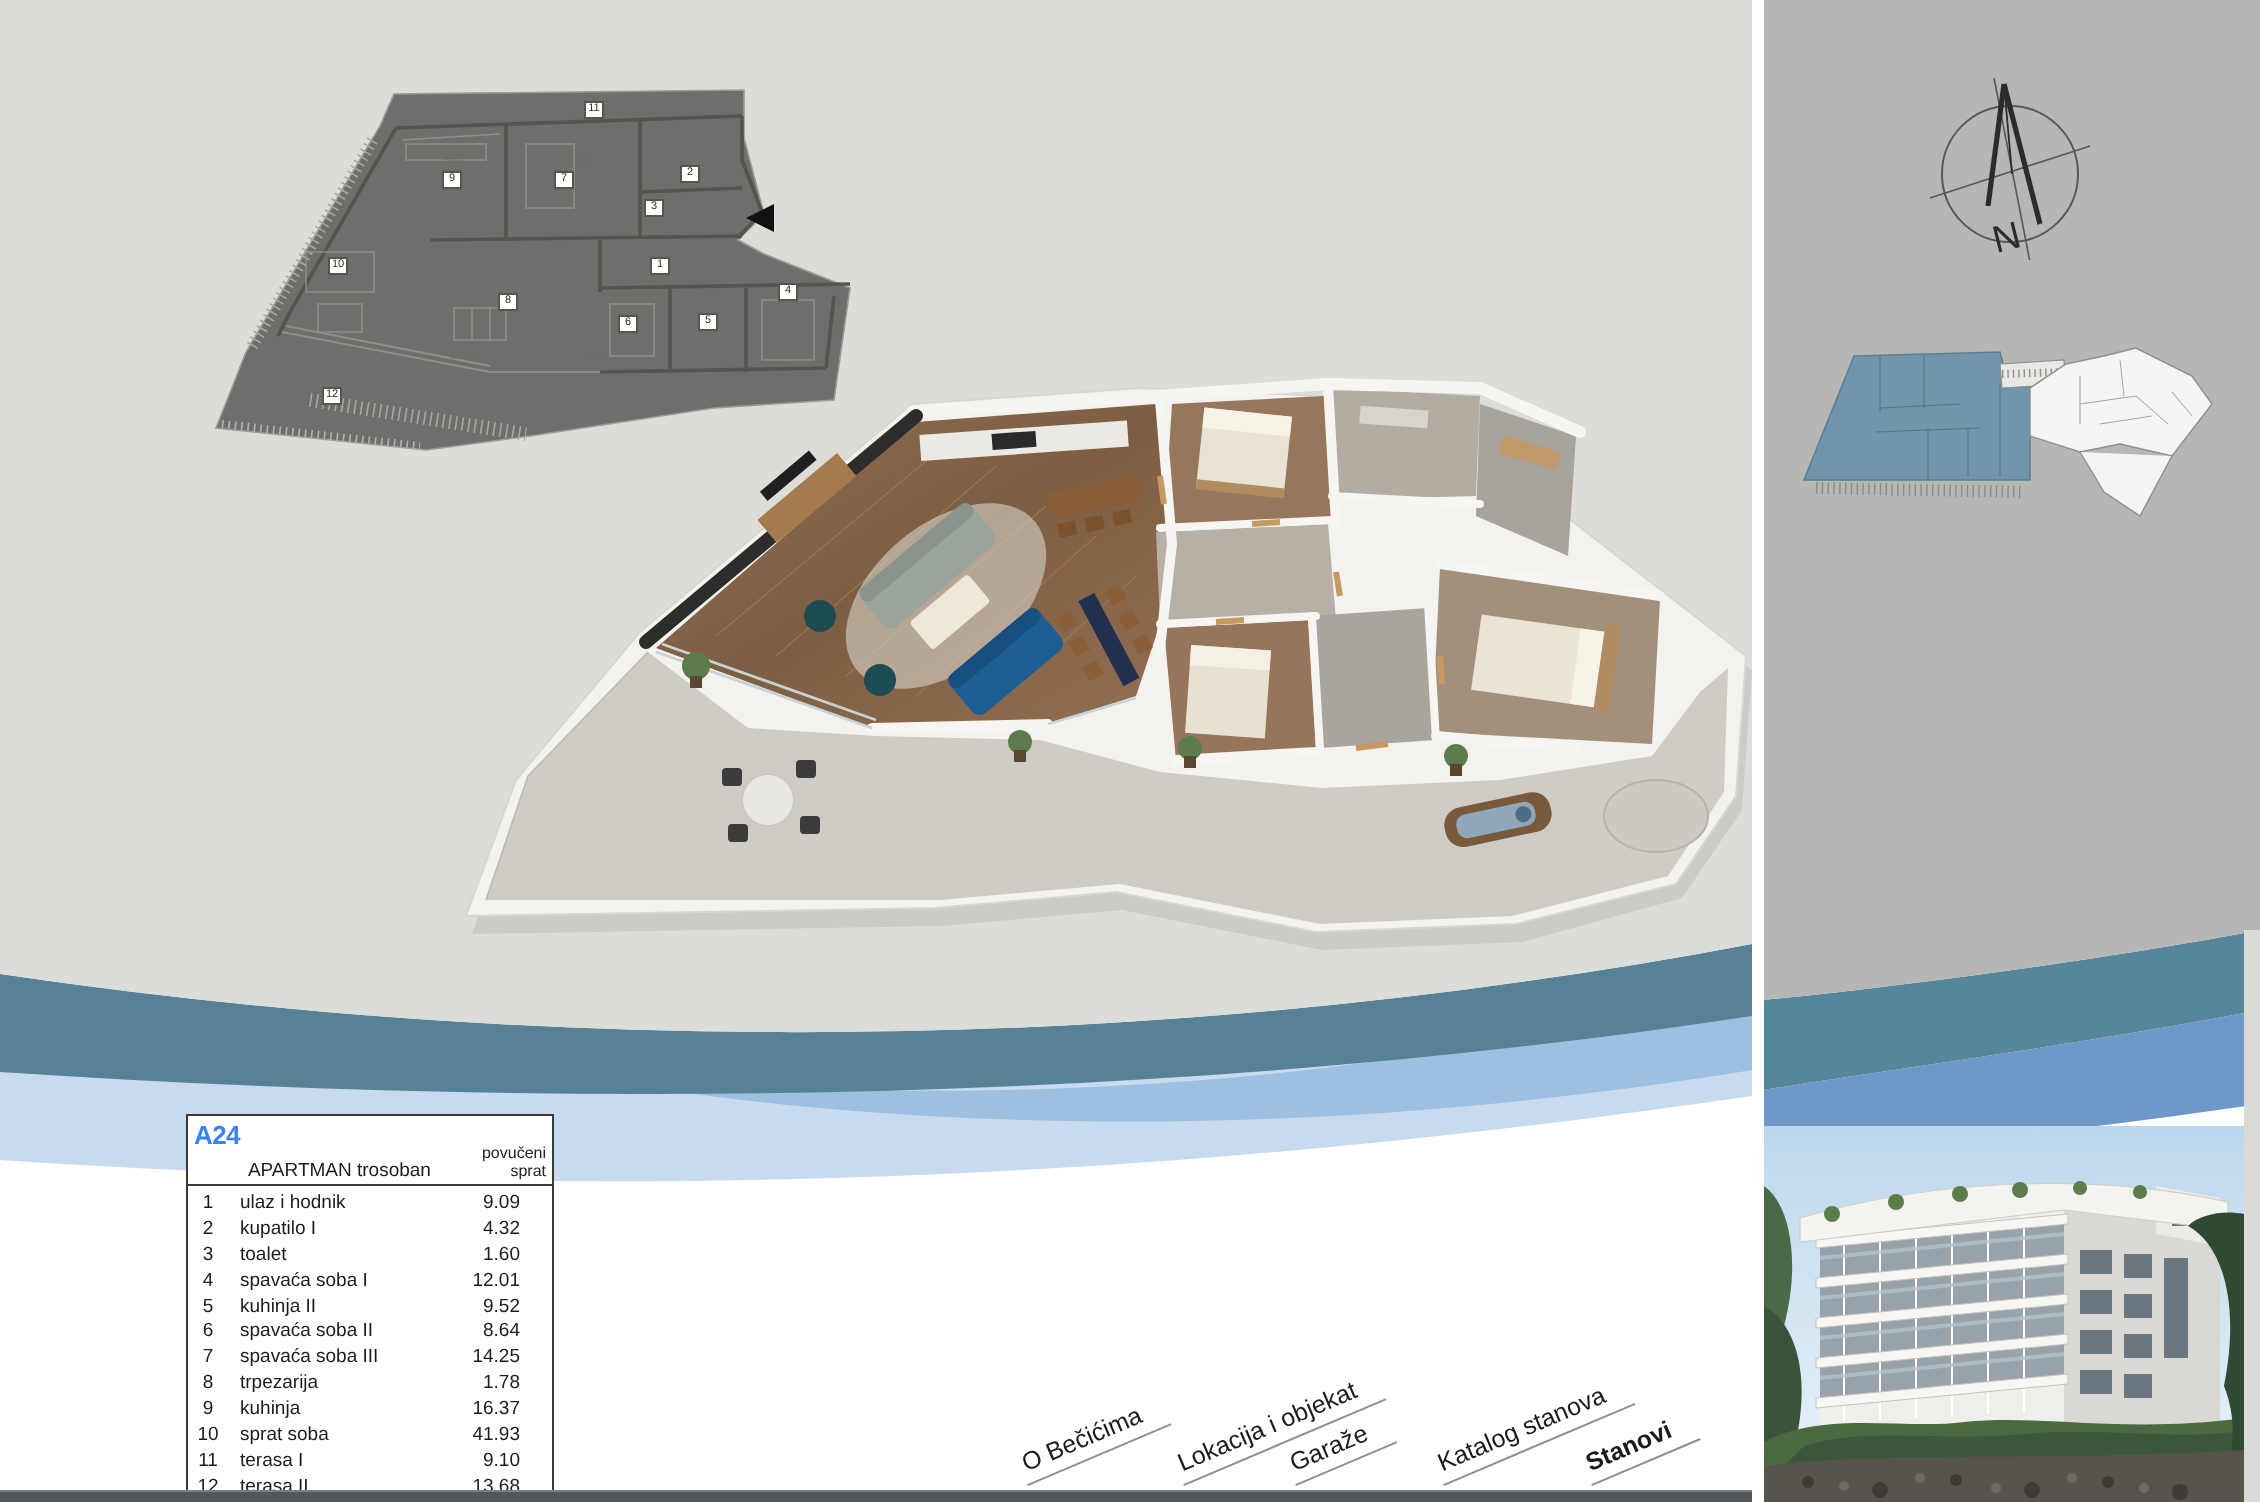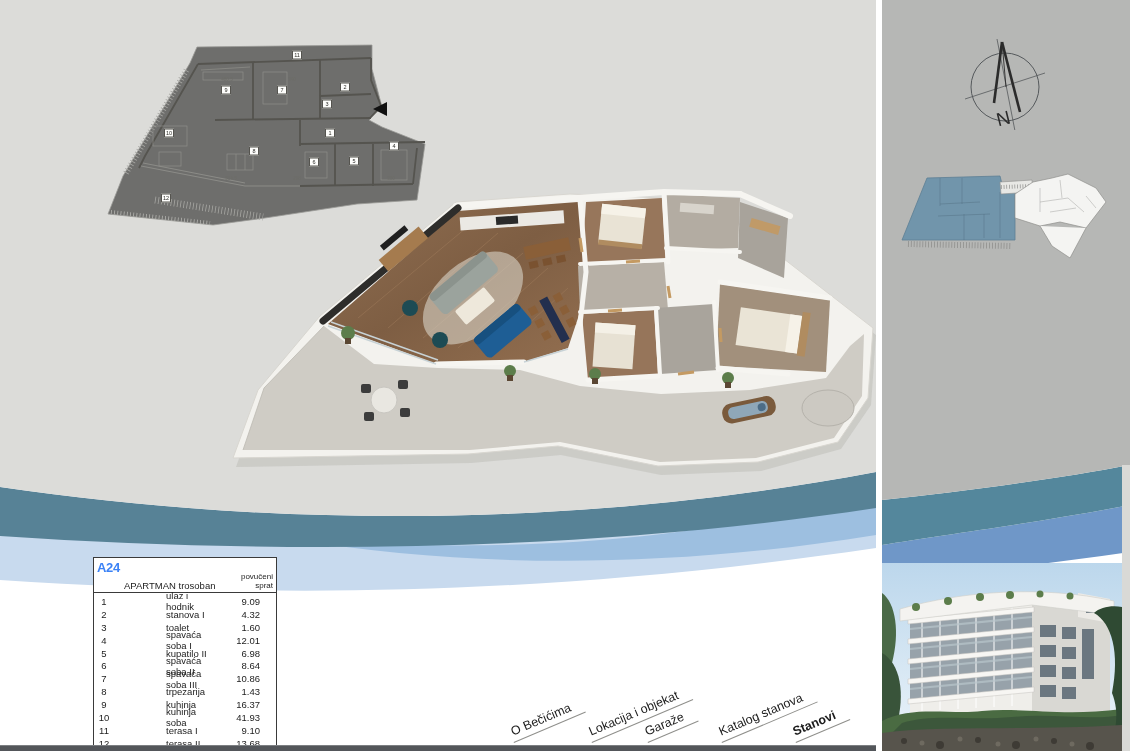--- a/index.html
+++ b/index.html
@@ -30,21 +30,21 @@
     background:#ffffff;border:1px solid #3a3a3a;
     font-size:9.5px;color:#1c1c1c;
   }
   .at-header{display:flex;align-items:flex-start;border-bottom:1px solid #3a3a3a;padding:2px 3px 1px 3px;}
   .at-unit{font-size:13px;font-weight:bold;letter-spacing:-0.3px;margin-right:4px;color:#3b82f6;}
   .at-type{font-size:9.5px;margin-top:20px;flex:1;}
   .at-colhead{font-size:8px;text-align:right;line-height:9px;margin-top:12px;color:#222;}
   .at-rows{padding:2px 0 1px 0;}
   .trow{display:flex;height:12.9px;align-items:center;}
   .tno{width:20px;text-align:center;flex:none;}
-  .tname{flex:1;padding-left:6px;margin-left:46px;}
+  .tname{flex:1;padding-left:6px;}
   .tval{width:42px;text-align:right;padding-right:16px;flex:none;}
   .at-footer{
     display:flex;justify-content:flex-end;align-items:center;
     background:#7d9db4;height:14px;padding-right:5px;border-top:1px solid #3a3a3a;
   }
   .at-total-label{font-size:9.5px;margin-right:7px;}
   .at-total-value{font-size:10.5px;font-weight:bold;}
   
   .bottom-nav{position:absolute;left:0;top:0;width:882px;height:751px;z-index:5;pointer-events:none;}
   .nav-item{
@@ -321,61 +321,61 @@
       </span>
     </div>
     <div class="at-rows">
       <div class="trow">
           <span class="tno">1</span>
           <span class="tname">ulaz i hodnik</span>
           <span class="tval">9.09</span>
         </div>
       <div class="trow">
           <span class="tno">2</span>
-          <span class="tname">stanova I</span>
+          <span class="tname">kupatilo I</span>
           <span class="tval">4.32</span>
         </div>
       <div class="trow">
           <span class="tno">3</span>
           <span class="tname">toalet</span>
           <span class="tval">1.60</span>
         </div>
       <div class="trow">
           <span class="tno">4</span>
           <span class="tname">spavaća soba I</span>
           <span class="tval">12.01</span>
         </div>
       <div class="trow">
           <span class="tno">5</span>
-          <span class="tname">kupatilo II</span>
-          <span class="tval">6.98</span>
+          <span class="tname">kuhinja II</span>
+          <span class="tval">9.52</span>
         </div>
       <div class="trow">
           <span class="tno">6</span>
           <span class="tname">spavaća soba II</span>
           <span class="tval">8.64</span>
         </div>
       <div class="trow">
           <span class="tno">7</span>
           <span class="tname">spavaća soba III</span>
-          <span class="tval">10.86</span>
+          <span class="tval">14.25</span>
         </div>
       <div class="trow">
           <span class="tno">8</span>
           <span class="tname">trpezarija</span>
-          <span class="tval">1.43</span>
+          <span class="tval">1.78</span>
         </div>
       <div class="trow">
           <span class="tno">9</span>
           <span class="tname">kuhinja</span>
           <span class="tval">16.37</span>
         </div>
       <div class="trow">
           <span class="tno">10</span>
-          <span class="tname">kuhinja soba</span>
+          <span class="tname">sprat soba</span>
           <span class="tval">41.93</span>
         </div>
       <div class="trow">
           <span class="tno">11</span>
           <span class="tname">terasa I</span>
           <span class="tval">9.10</span>
         </div>
       <div class="trow">
           <span class="tno">12</span>
           <span class="tname">terasa II</span>

